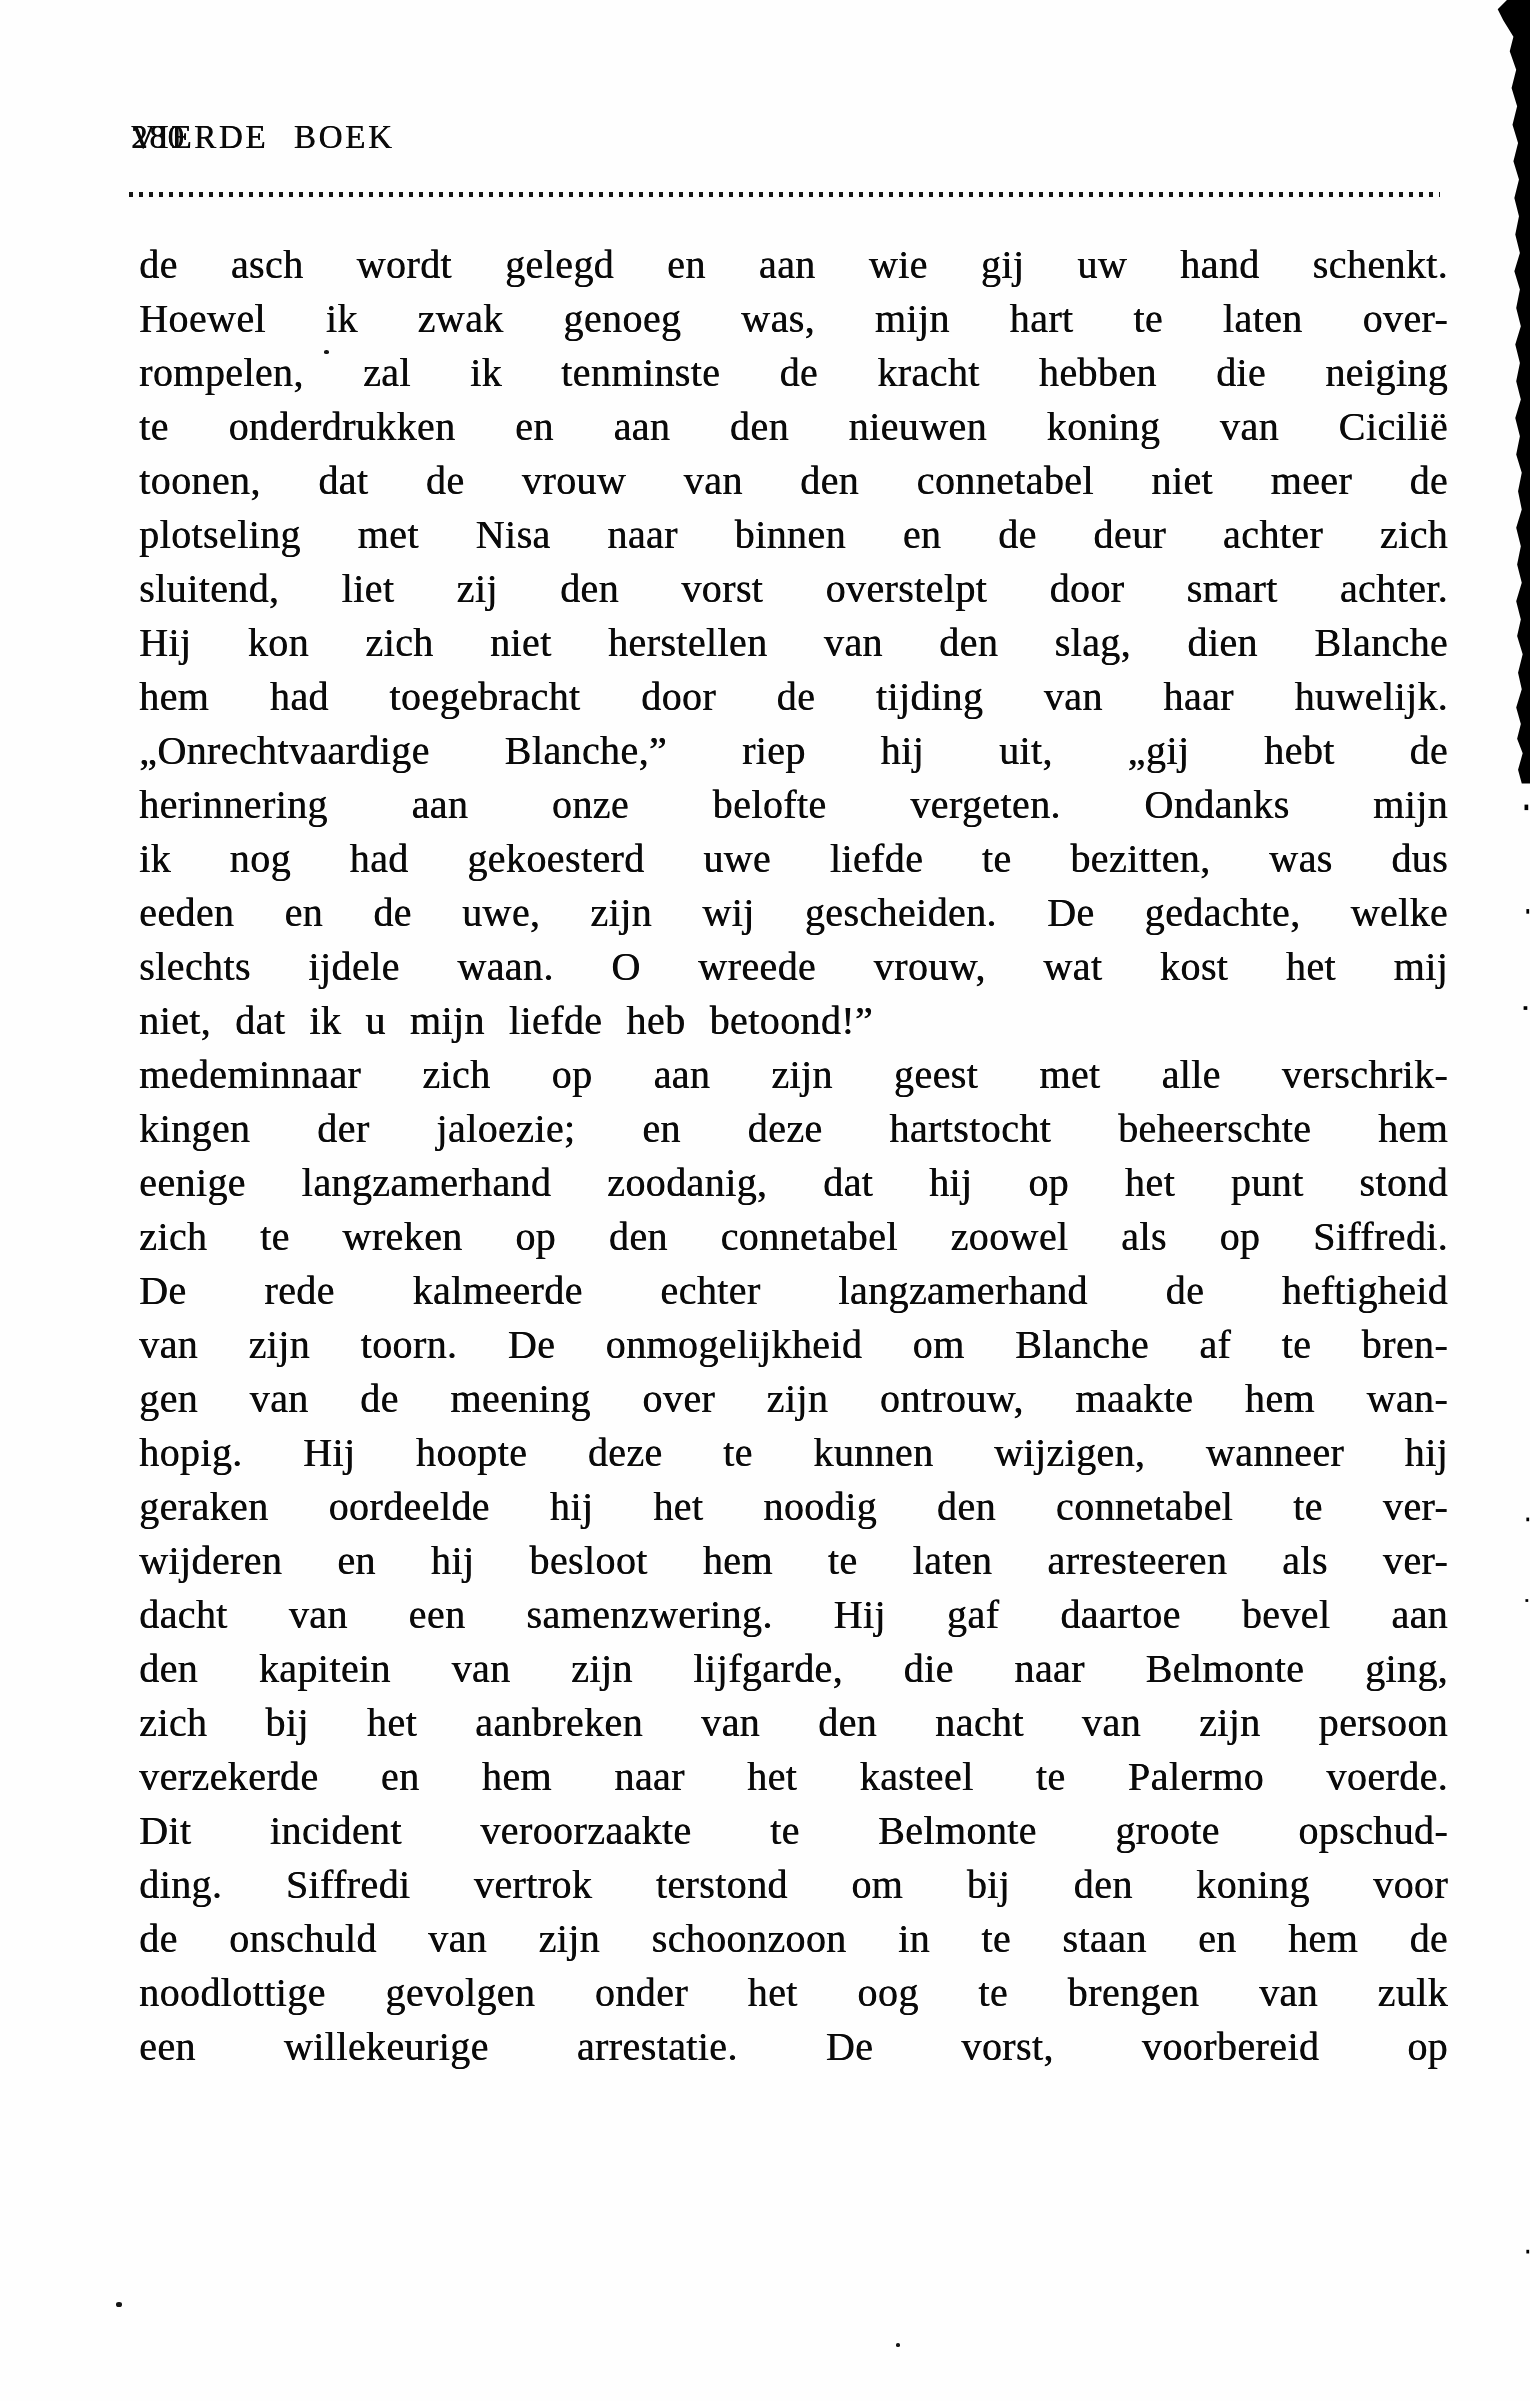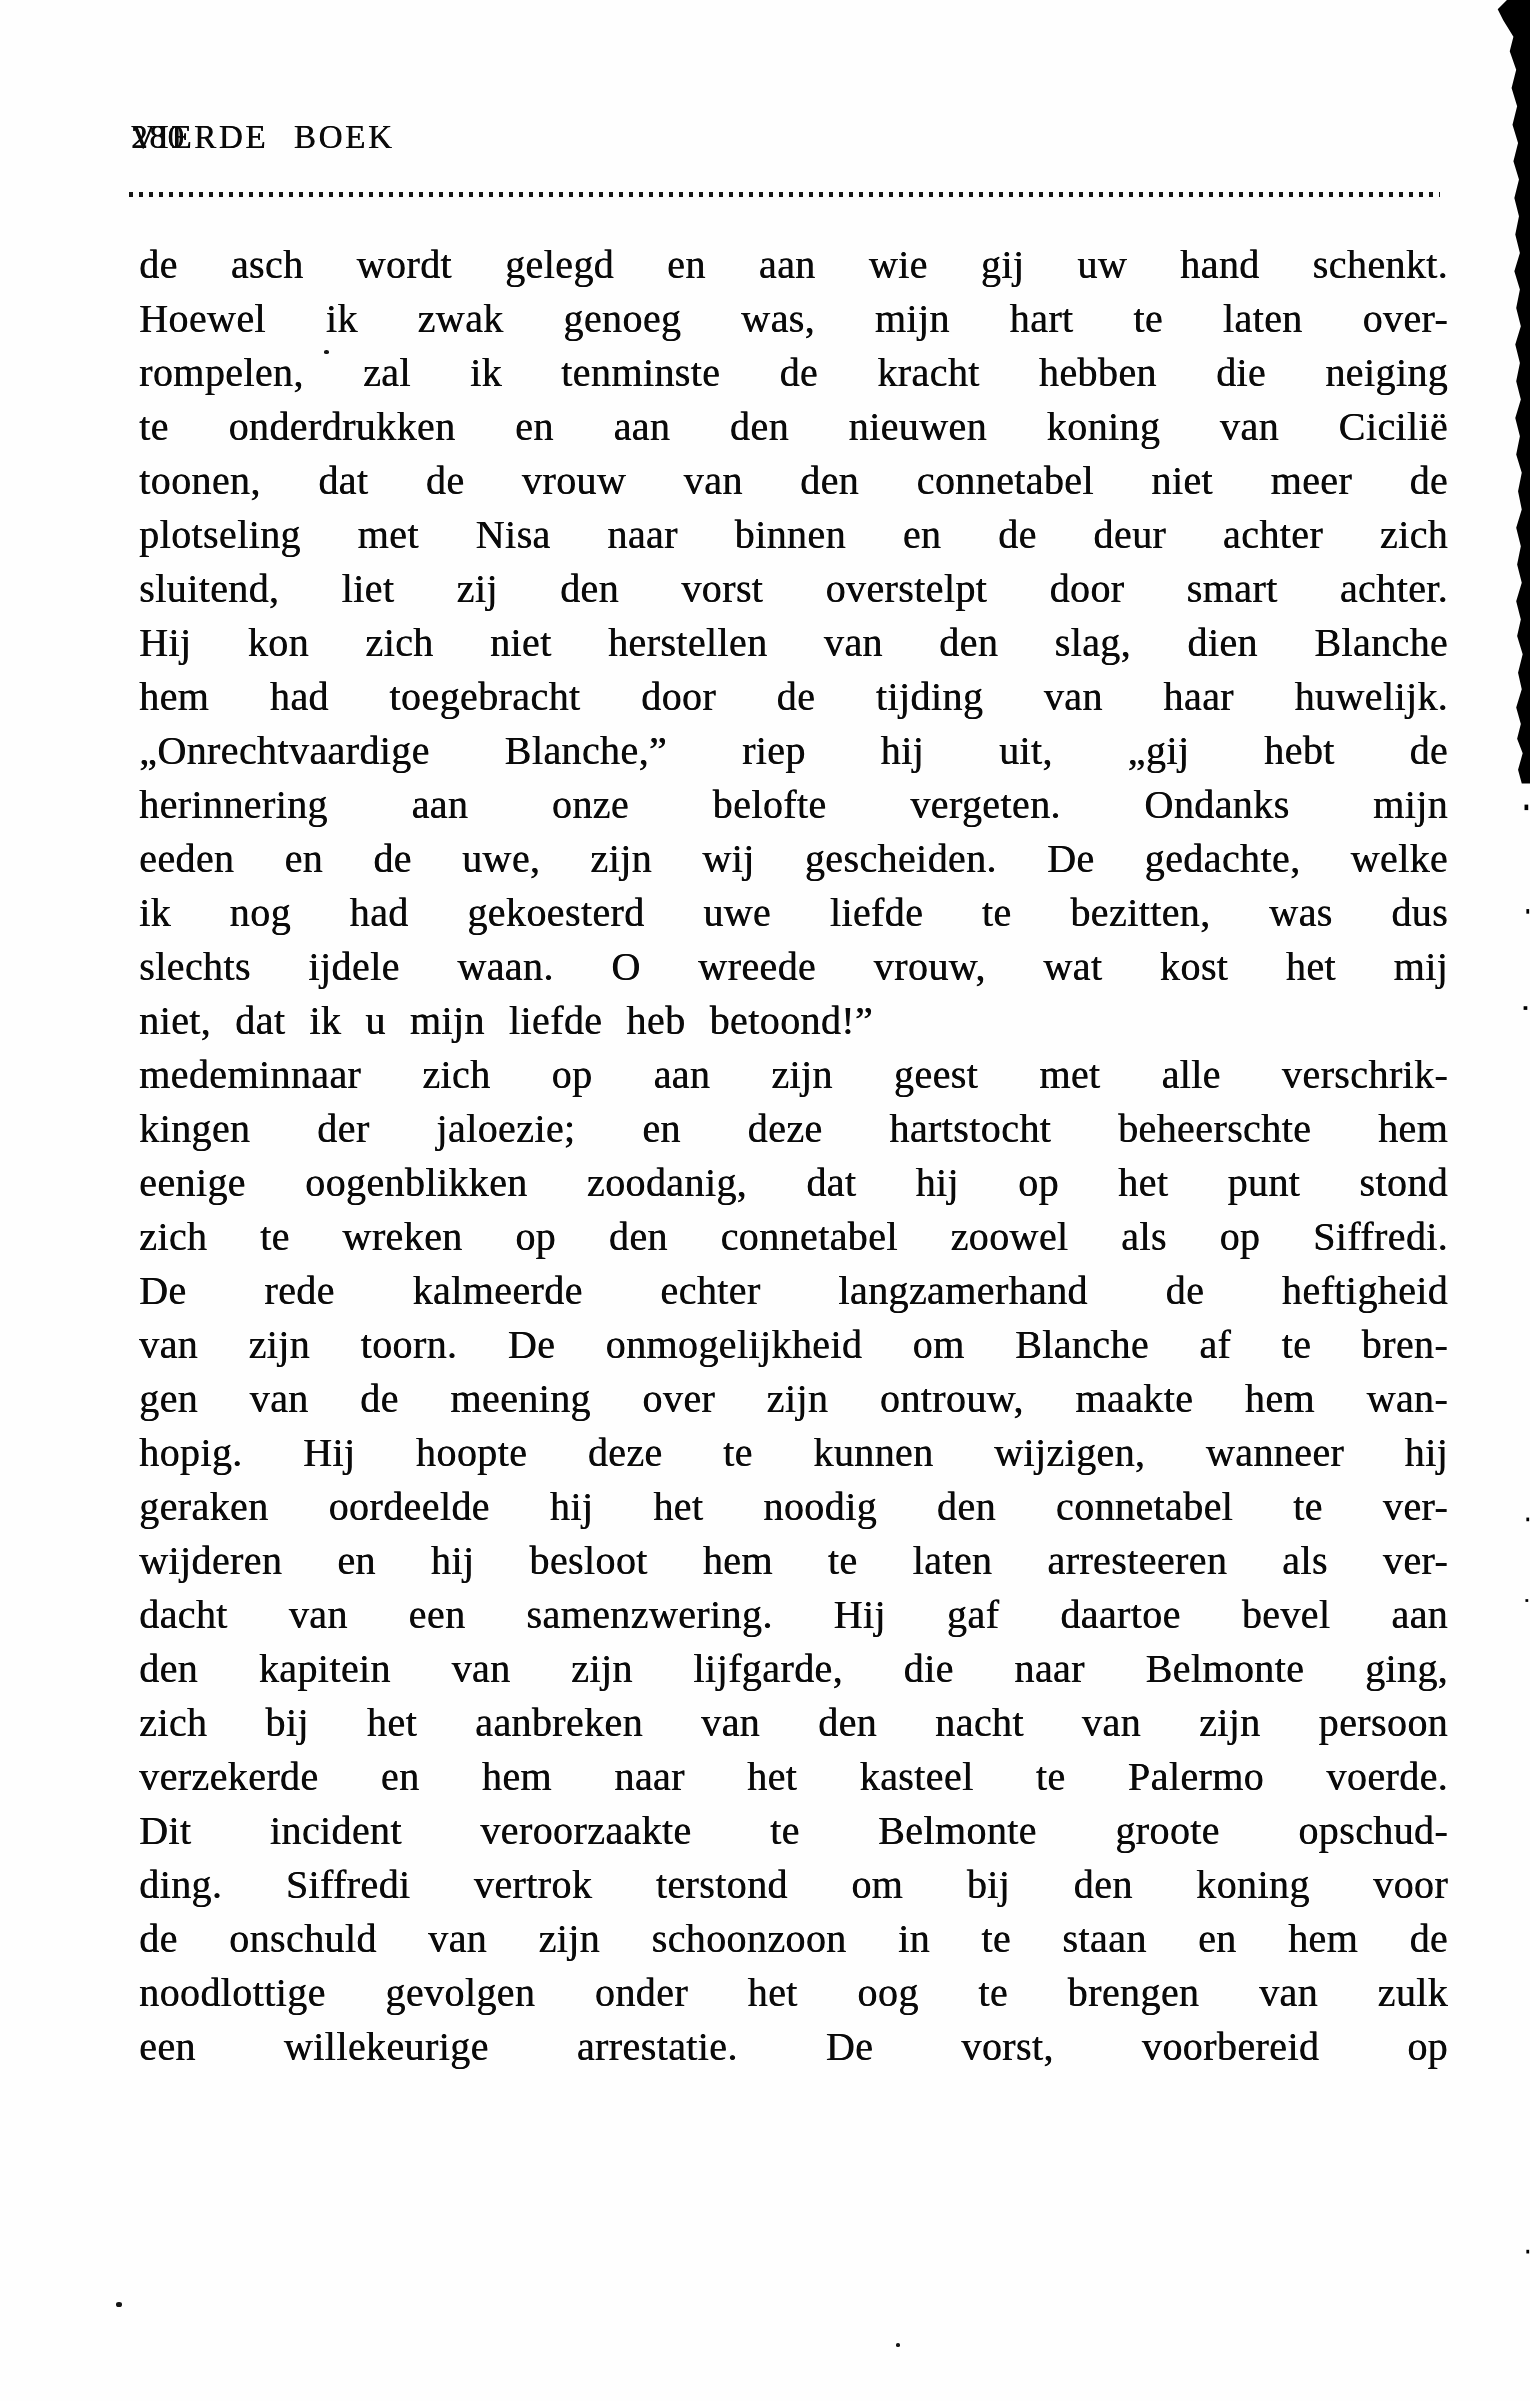--- a/index.html
+++ b/index.html
@@ -81,27 +81,27 @@
     <div class="line">Hoewel ik zwak genoeg was, mijn hart te laten over-</div>
     <div class="line">rompelen, zal ik tenminste de kracht hebben die neiging</div>
     <div class="line">te onderdrukken en aan den nieuwen koning van Cicilië</div>
     <div class="line">toonen, dat de vrouw van den connetabel niet meer de</div>
     <div class="line">plotseling met Nisa naar binnen en de deur achter zich</div>
     <div class="line">sluitend, liet zij den vorst overstelpt door smart achter.</div>
     <div class="line">Hij kon zich niet herstellen van den slag, dien Blanche</div>
     <div class="line">hem had toegebracht door de tijding van haar huwelijk.</div>
     <div class="line">„Onrechtvaardige Blanche,” riep hij uit, „gij hebt de</div>
     <div class="line">herinnering aan onze belofte vergeten. Ondanks mijn</div>
+    <div class="line">ik nog had gekoesterd uwe liefde te bezitten, was dus</div>
     <div class="line">eeden en de uwe, zijn wij gescheiden. De gedachte, welke</div>
-    <div class="line">ik nog had gekoesterd uwe liefde te bezitten, was dus</div>
     <div class="line">slechts ijdele waan. O wreede vrouw, wat kost het mij</div>
     <div class="line par-end">niet, dat ik u mijn liefde heb betoond!”</div>
     <div class="line">medeminnaar zich op aan zijn geest met alle verschrik-</div>
     <div class="line">kingen der jaloezie; en deze hartstocht beheerschte hem</div>
-    <div class="line">eenige oogenblikken zoodanig, dat hij op het punt stond</div>
+    <div class="line">eenige langzamerhand zoodanig, dat hij op het punt stond</div>
     <div class="line">zich te wreken op den connetabel zoowel als op Siffredi.</div>
     <div class="line">De rede kalmeerde echter langzamerhand de heftigheid</div>
     <div class="line">van zijn toorn. De onmogelijkheid om Blanche af te bren-</div>
     <div class="line">gen van de meening over zijn ontrouw, maakte hem wan-</div>
     <div class="line">hopig. Hij hoopte deze te kunnen wijzigen, wanneer hij</div>
     <div class="line">geraken oordeelde hij het noodig den connetabel te ver-</div>
     <div class="line">wijderen en hij besloot hem te laten arresteeren als ver-</div>
     <div class="line">dacht van een samenzwering. Hij gaf daartoe bevel aan</div>
     <div class="line">den kapitein van zijn lijfgarde, die naar Belmonte ging,</div>
     <div class="line">zich bij het aanbreken van den nacht van zijn persoon</div>

